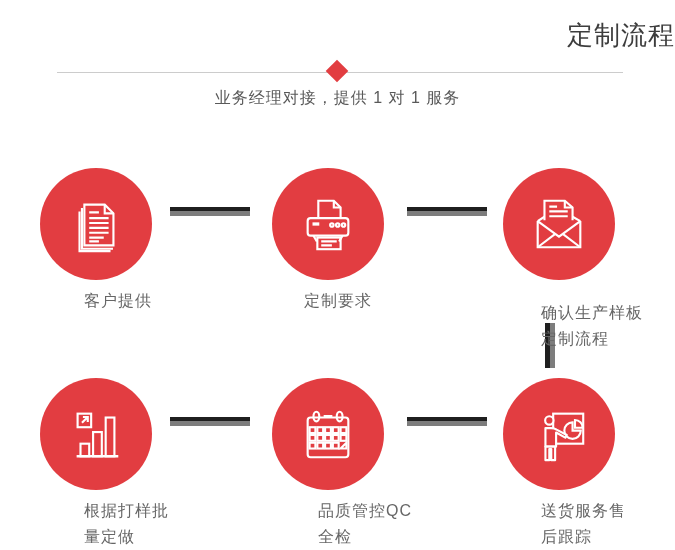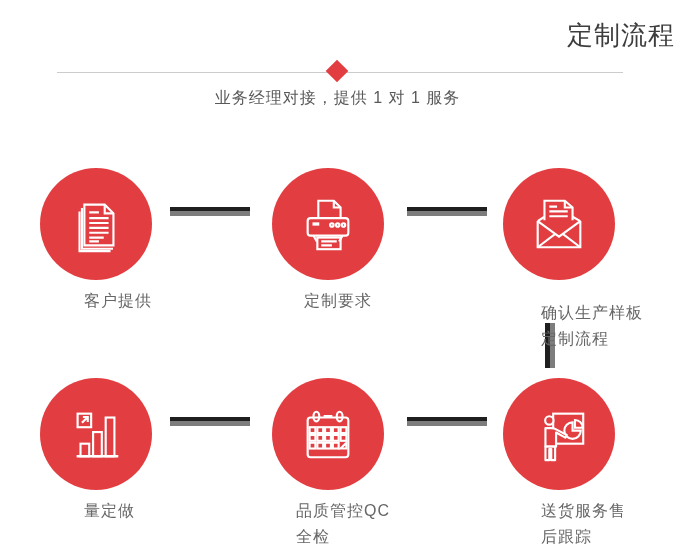--- a/index.html
+++ b/index.html
@@ -30,21 +30,21 @@
   }
   .circle svg{width:62px;height:62px;display:block;}
   .c0{left:40px;top:168px}.c1{left:272px;top:168px}.c2{left:503px;top:168px}
   .c3{left:40px;top:378px}.c4{left:272px;top:378px}.c5{left:503px;top:378px}
   .label{
     position:absolute;font-size:16px;line-height:26px;letter-spacing:1px;
     color:var(--label_color);
     margin-left:16px;
   }
   .l0{left:68px;top:288px}.l1{left:288px;top:288px}.l2{left:525px;top:300px}
-  .l3{left:68px;top:498px}.l4{left:280px;top:498px}.l5{left:525px;top:498px}
+  .l3{left:68px;top:498px}.l4{left:302px;top:498px}.l5{left:525px;top:498px}
   .hconn{
     position:absolute;width:80px;height:9px;
     background:linear-gradient(to bottom,var(--connector_dark) 50%,var(--connector_light) 50%);
   }
   .hc0{left:170px;top:207px}.hc1{left:407px;top:207px}
   .hc2{left:170px;top:417px}.hc3{left:407px;top:417px}
   .vconn{
     position:absolute;left:545px;top:323px;width:10px;height:45px;
     background:linear-gradient(to right,var(--connector_dark) 50%,var(--connector_light) 50%);
   }
@@ -128,20 +128,21 @@
         <path d="M12 55 H55" stroke-width="2.6"></path>
         <rect x="16" y="42" width="9" height="13"></rect>
         <rect x="29" y="30" width="9" height="25"></rect>
         <rect x="42" y="15" width="9" height="40"></rect>
         <rect x="13" y="11" width="14" height="14"></rect>
         <path d="M17.5 20.5 L23 15 M18.5 14.5 H23.5 V19.5"></path>
       </g>
     </svg>
   </div>
   <div class="label l3">
+    <div>根据打样批</div>
     <div>量定做</div>
   </div>
 
   <div class="circle c4">
     <svg viewBox="0 0 64 64">
       <g class="ic">
         <rect x="11" y="15" width="42" height="41" rx="3"></rect>
         <ellipse cx="20" cy="14" rx="3" ry="5"></ellipse>
         <ellipse cx="44" cy="14" rx="3" ry="5"></ellipse>
         <path d="M27.5 13.5 H36.5"></path>

